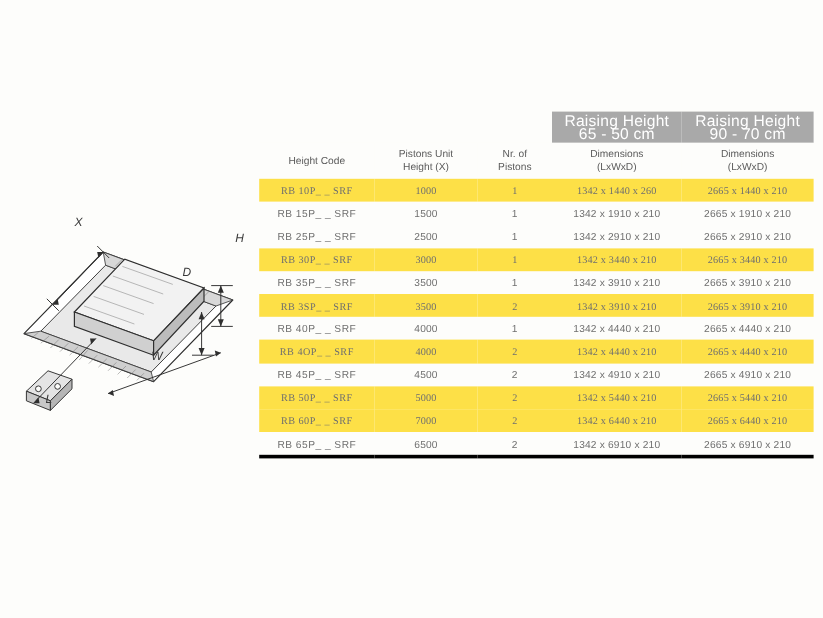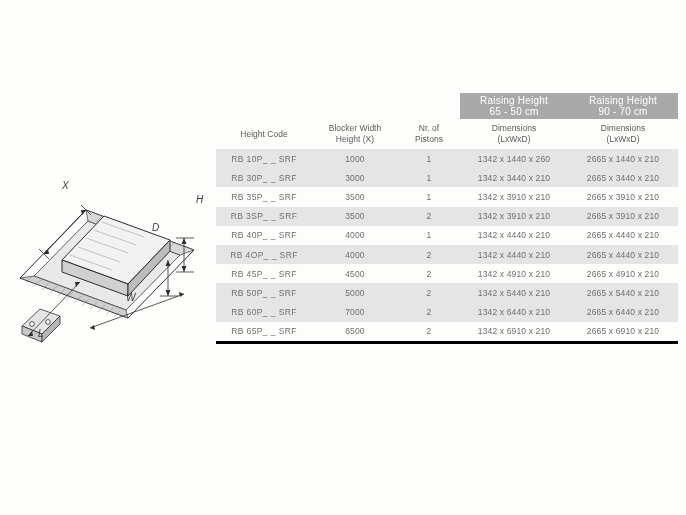--- a/index.html
+++ b/index.html
@@ -45,21 +45,21 @@
     padding: 0;
     text-align: center;
     vertical-align: middle;
     font-weight: normal;
   }
 
   .grp-head {
     height: 26px;
     background: #a9a9a9;
     color: #ffffff;
-    font-size: 10px;
+    font-size: 13px;
     line-height: 11px;
     letter-spacing: .2px;
     border-right: 1px solid #ffffff;
   }
   .grp-head.last { border-right: none; }
   .grp-blank { background: transparent; border: none; }
 
   .col-head {
     height: 30px;
     color: #5b5b5b;
@@ -70,21 +70,21 @@
   }
 
   tbody tr td {
     height: 19.2px;
     border-bottom: 1px solid #e2e2e2;
     font-size: 8.5px;
     color: #6f6f6f;
     letter-spacing: .15px;
   }
   tbody tr:last-child td { border-bottom: 3px solid #000000; }
-  tbody tr.shade td { background: #e5e5e5; }
+  tbody tr.shade td { background: #fde047; font-family: Liberation Serif, serif; }
 
   td.code { letter-spacing: .4px; }
 
   
   .c1 { width: 96px; }
   .c2 { width: 86px; }
   .c3 { width: 62px; }
   .c4 { width: 108px; }
   .c5 { width: 110px; }
 
@@ -224,21 +224,21 @@
             <div>Raising Height</div>
             <div>90 - 70 cm</div>
           </td>
         </tr>
         <tr>
           <td class="col-head">
             <div>Height Code</div>
             <div></div>
           </td>
           <td class="col-head">
-            <div>Blocker Width</div>
+            <div>Pistons Unit</div>
             <div>Height (X)</div>
           </td>
           <td class="col-head">
             <div>Nr. of</div>
             <div>Pistons</div>
           </td>
           <td class="col-head">
             <div>Dimensions</div>
             <div>(LxWxD)</div>
           </td>
@@ -248,20 +248,34 @@
           </td>
         </tr>
       </thead>
       <tbody>
         <tr class="shade">
           <td class="code">RB 10P_ _ SRF</td>
           <td>1000</td>
           <td>1</td>
           <td>1342 x 1440 x 260</td>
           <td>2665 x 1440 x 210</td>
+        </tr>
+        <tr>
+          <td class="code">RB 15P_ _ SRF</td>
+          <td>1500</td>
+          <td>1</td>
+          <td>1342 x 1910 x 210</td>
+          <td>2665 x 1910 x 210</td>
+        </tr>
+        <tr>
+          <td class="code">RB 25P_ _ SRF</td>
+          <td>2500</td>
+          <td>1</td>
+          <td>1342 x 2910 x 210</td>
+          <td>2665 x 2910 x 210</td>
         </tr>
         <tr class="shade">
           <td class="code">RB 30P_ _ SRF</td>
           <td>3000</td>
           <td>1</td>
           <td>1342 x 3440 x 210</td>
           <td>2665 x 3440 x 210</td>
         </tr>
         <tr>
           <td class="code">RB 35P_ _ SRF</td>

